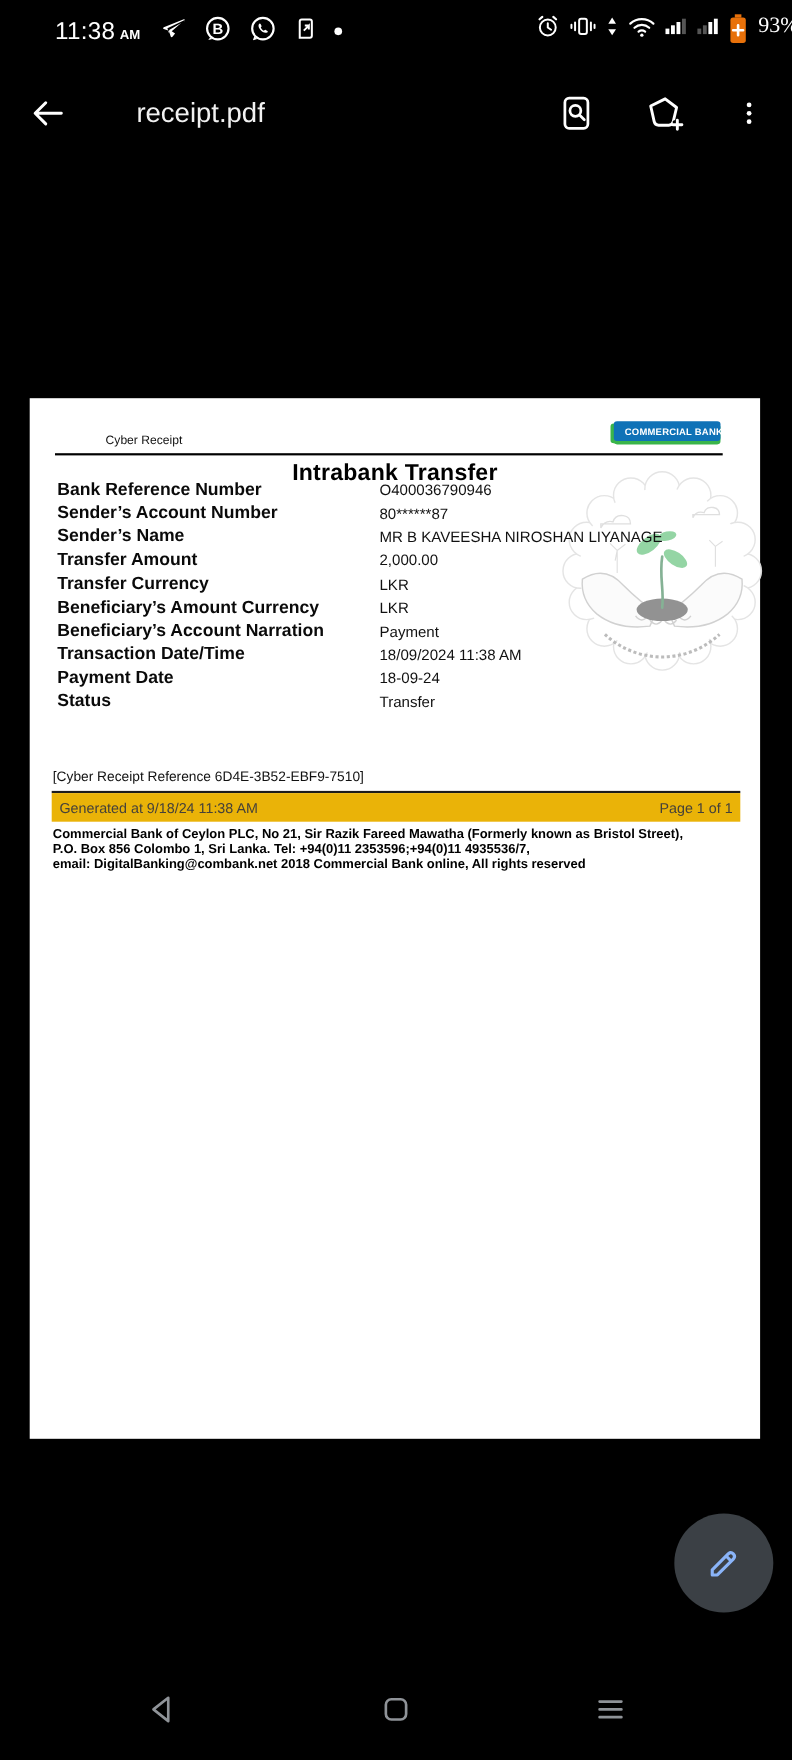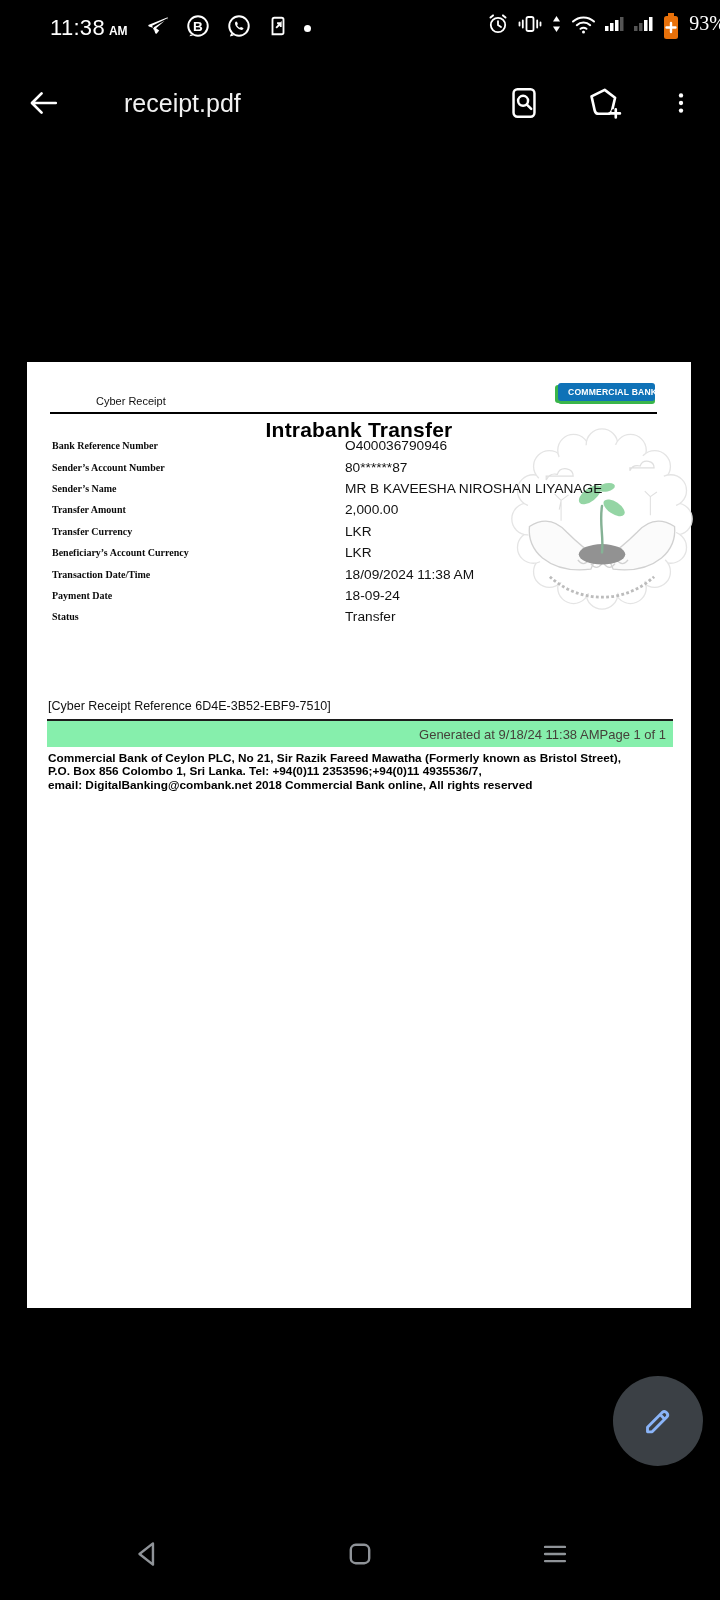--- a/index.html
+++ b/index.html
@@ -41,27 +41,27 @@
   .bank-logo{
     position:absolute; right:36px; top:21px; width:97px; height:18px;
     background:#0f72b7; border-radius:3px;
     box-shadow:-3px 2px 0 0 #3ab54a, 0 3px 0 0 #3ab54a;
     display:flex; align-items:center; padding:0 6px; gap:4px;
   }
   .bank-logo-text{ color:#fff; font-size:8.6px; font-weight:700; letter-spacing:.2px; white-space:nowrap; }
   .head-rule{ position:absolute; left:23px; top:50px; width:607px; height:2px; background:#000; }
   .fields{ position:absolute; left:25px; top:73px; width:620px; }
   .frow{ display:flex; align-items:center; height:21.4px; position:relative; }
-  .flabel{ width:293px; font-weight:700; font-size:10px; color:#0a0a0a; flex:none;font-family:Liberation Serif, serif; }
+  .flabel{ width:293px; font-weight:700; font-size:16px; color:#0a0a0a; flex:none; }
   .fvalue{ font-size:13.7px; color:#111; white-space:nowrap; }
   .ref-line{ position:absolute; left:21px; top:337px; font-size:12.5px; color:#111; }
   .gen-rule{ position:absolute; left:20px; top:357px; width:626px; height:2px; background:#1c1c1c; }
   .gen-bar{
     position:absolute; left:20px; top:359px; width:626px; height:26px;
-    background:#86efac; display:flex; align-items:center; justify-content:flex-end;
+    background:#eab308; display:flex; align-items:center; justify-content:space-between;
     padding:0 7px; font-size:13px; color:#45413a;
   }
   .pdf-footer{
     position:absolute; left:21px; top:390px; width:620px;
     font-size:11.8px; font-weight:700; color:#000; line-height:13.4px;
   }
   
   .fab{
     position:absolute; left:613px; top:1376px; width:90px; height:90px;
     border-radius:50%; background:#3b4045; border:none; cursor:pointer;
@@ -266,22 +266,26 @@
       </div>
     <div class="frow">
         <span class="flabel">Transfer Amount</span>
         <span class="fvalue">2,000.00</span>
       </div>
     <div class="frow">
         <span class="flabel">Transfer Currency</span>
         <span class="fvalue">LKR</span>
       </div>
     <div class="frow">
-        <span class="flabel">Beneficiary’s Account Currency</span>
+        <span class="flabel">Beneficiary’s Amount Currency</span>
         <span class="fvalue">LKR</span>
+      </div>
+    <div class="frow">
+        <span class="flabel">Beneficiary’s Account Narration</span>
+        <span class="fvalue">Payment</span>
       </div>
     <div class="frow">
         <span class="flabel">Transaction Date/Time</span>
         <span class="fvalue">18/09/2024 11:38 AM</span>
       </div>
     <div class="frow">
         <span class="flabel">Payment Date</span>
         <span class="fvalue">18-09-24</span>
       </div>
     <div class="frow">

